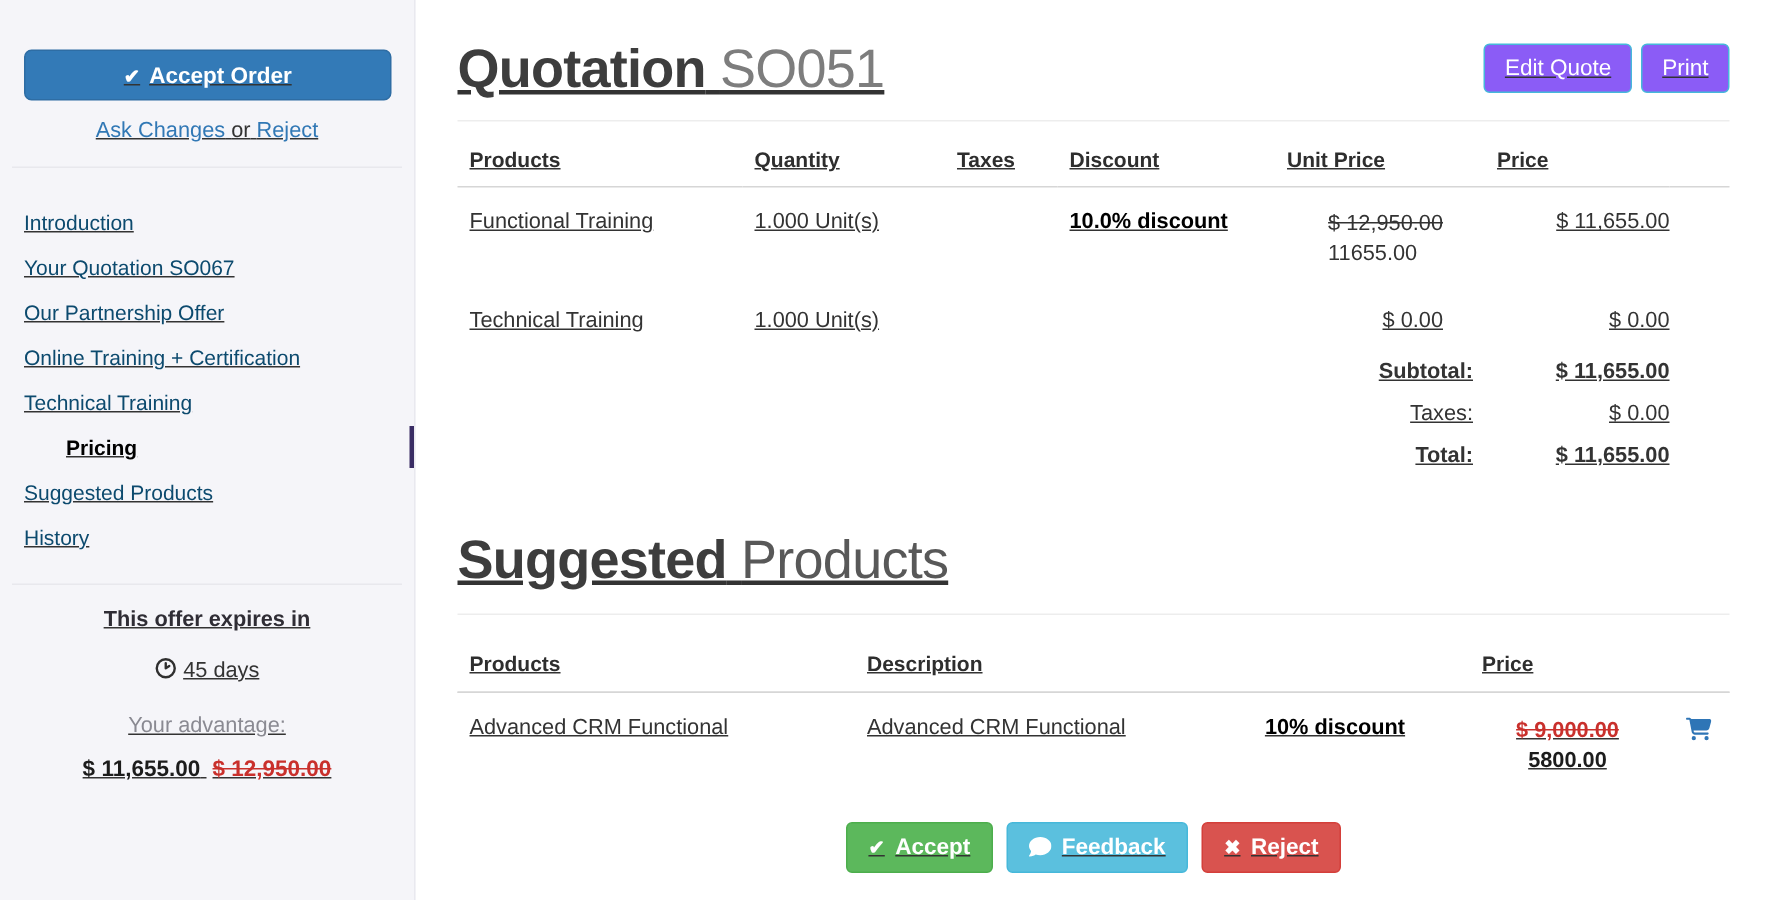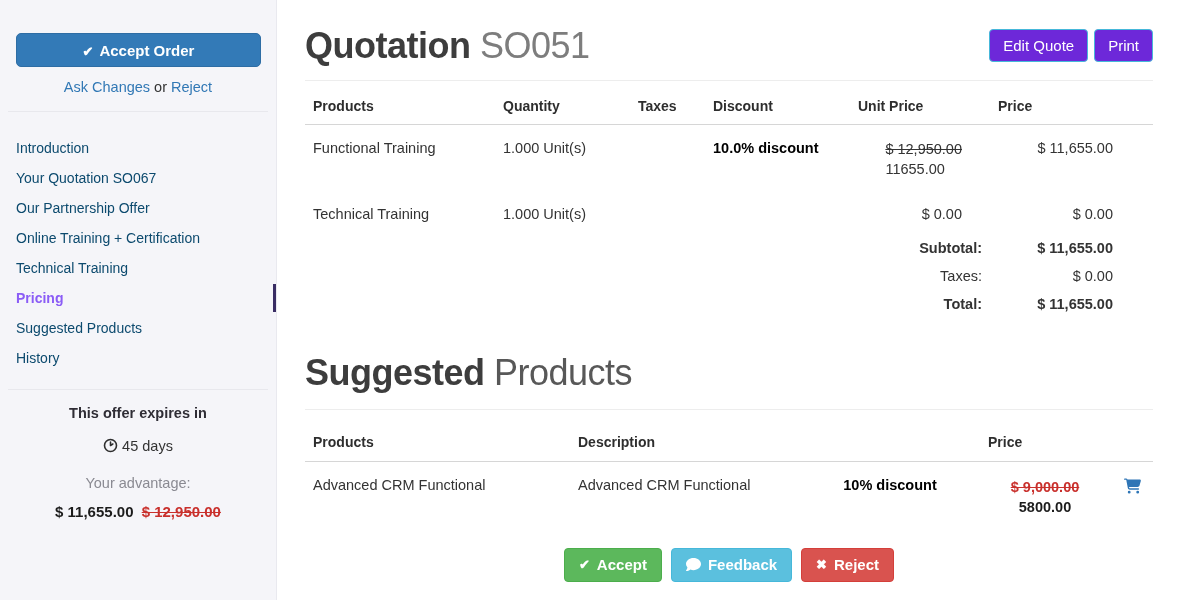--- a/index.html
+++ b/index.html
@@ -4,21 +4,21 @@
 <style>
   * { box-sizing: border-box; }
   html, body { margin: 0; padding: 0; }
   body {
     width: 1180px; height: 600px; overflow: hidden;
     background: #ffffff;
     font-family: "Liberation Sans", sans-serif;
     color: #333;
     font-size: 14px;
   }
-  .app { display: flex; width: 1176px; height: 600px; }
+  .app { display: flex; width: 1176px; height: 600px; text-decoration: underline; }
 
   
   .sidebar {
     width: 277px; height: 600px; flex: 0 0 277px;
     background: #f5f5f9;
     border-right: 1px solid #e9e9ef;
     position: relative;
   }
   .accept-order-btn {
     display: block; margin: 33px 16px 0; width: 245px; height: 34px;
@@ -29,21 +29,21 @@
   }
   .accept-order-btn .chk { font-size: 13px; margin-right: 6px; }
   .ask-row { text-align: center; margin-top: 12px; font-size: 14.5px; color: #333; }
   .ask-row a { color: #3178b5; text-decoration: none; cursor: pointer; }
   .side-divider { height: 1px; background: #e8e8ed; margin: 16px 8px 0; }
   .side-nav { padding: 21px 0 0 0; }
   .nav-item {
     position: relative; padding: 0 16px; line-height: 30px; height: 30px;
     font-size: 14px; color: #0c4a6e; cursor: pointer; white-space: nowrap;
   }
-  .nav-item.active { color: #8b5cf6; font-weight: bold; }
+  .nav-item.active { color: #000000; font-weight: bold; margin-left: 28px; }
   .nav-item.active::after {
     content: ""; position: absolute; right: 0; top: 1px;
     width: 3px; height: 28px; background: #3a2d64;
   }
   .expiry { text-align: center; margin-top: 15px; }
   .expiry-title { font-size: 14.5px; font-weight: bold; color: #2f2d35; }
   .expiry-days { margin-top: 17px; font-size: 14.5px; color: #333; }
   .expiry-days svg { vertical-align: -2px; margin-right: 4px; }
   .advantage-label { margin-top: 21px; font-size: 14.5px; color: #8a8a92; }
   .advantage-vals { margin-top: 12px; font-size: 15px; font-weight: bold; }
@@ -56,21 +56,21 @@
     display: flex; justify-content: space-between; align-items: flex-start;
     padding-top: 25px; padding-bottom: 14px; border-bottom: 1px solid #ededed;
   }
   h1.page-title, h2.section-title {
     margin: 0; font-size: 36px; line-height: 1.15; font-weight: bold; color: #3d3d3d;
     letter-spacing: -0.5px;
   }
   .title-light { font-weight: normal; color: #7d7d7d; }
   .header-actions { display: flex; gap: 6px; margin-top: 4px; }
   .btn-teal {
-    background: #6d28d9; border: 1px solid #46b8da; border-radius: 4px;
+    background: #8b5cf6; border: 1px solid #46b8da; border-radius: 4px;
     color: #fff; font-size: 15px; padding: 7px 13px; cursor: pointer;
     font-family: "Liberation Sans", sans-serif;
   }
 
   table.qtable { width: 848px; border-collapse: collapse; table-layout: fixed; }
   .qtable th {
     font-size: 14px; font-weight: bold; color: #2e2e2e; text-align: left;
     padding: 17px 8px 10px; border-bottom: 1px solid #d6d6d6; white-space: nowrap;
   }
   .qtable td { font-size: 14.5px; color: #333; vertical-align: top; padding: 15px 8px 4px; }

